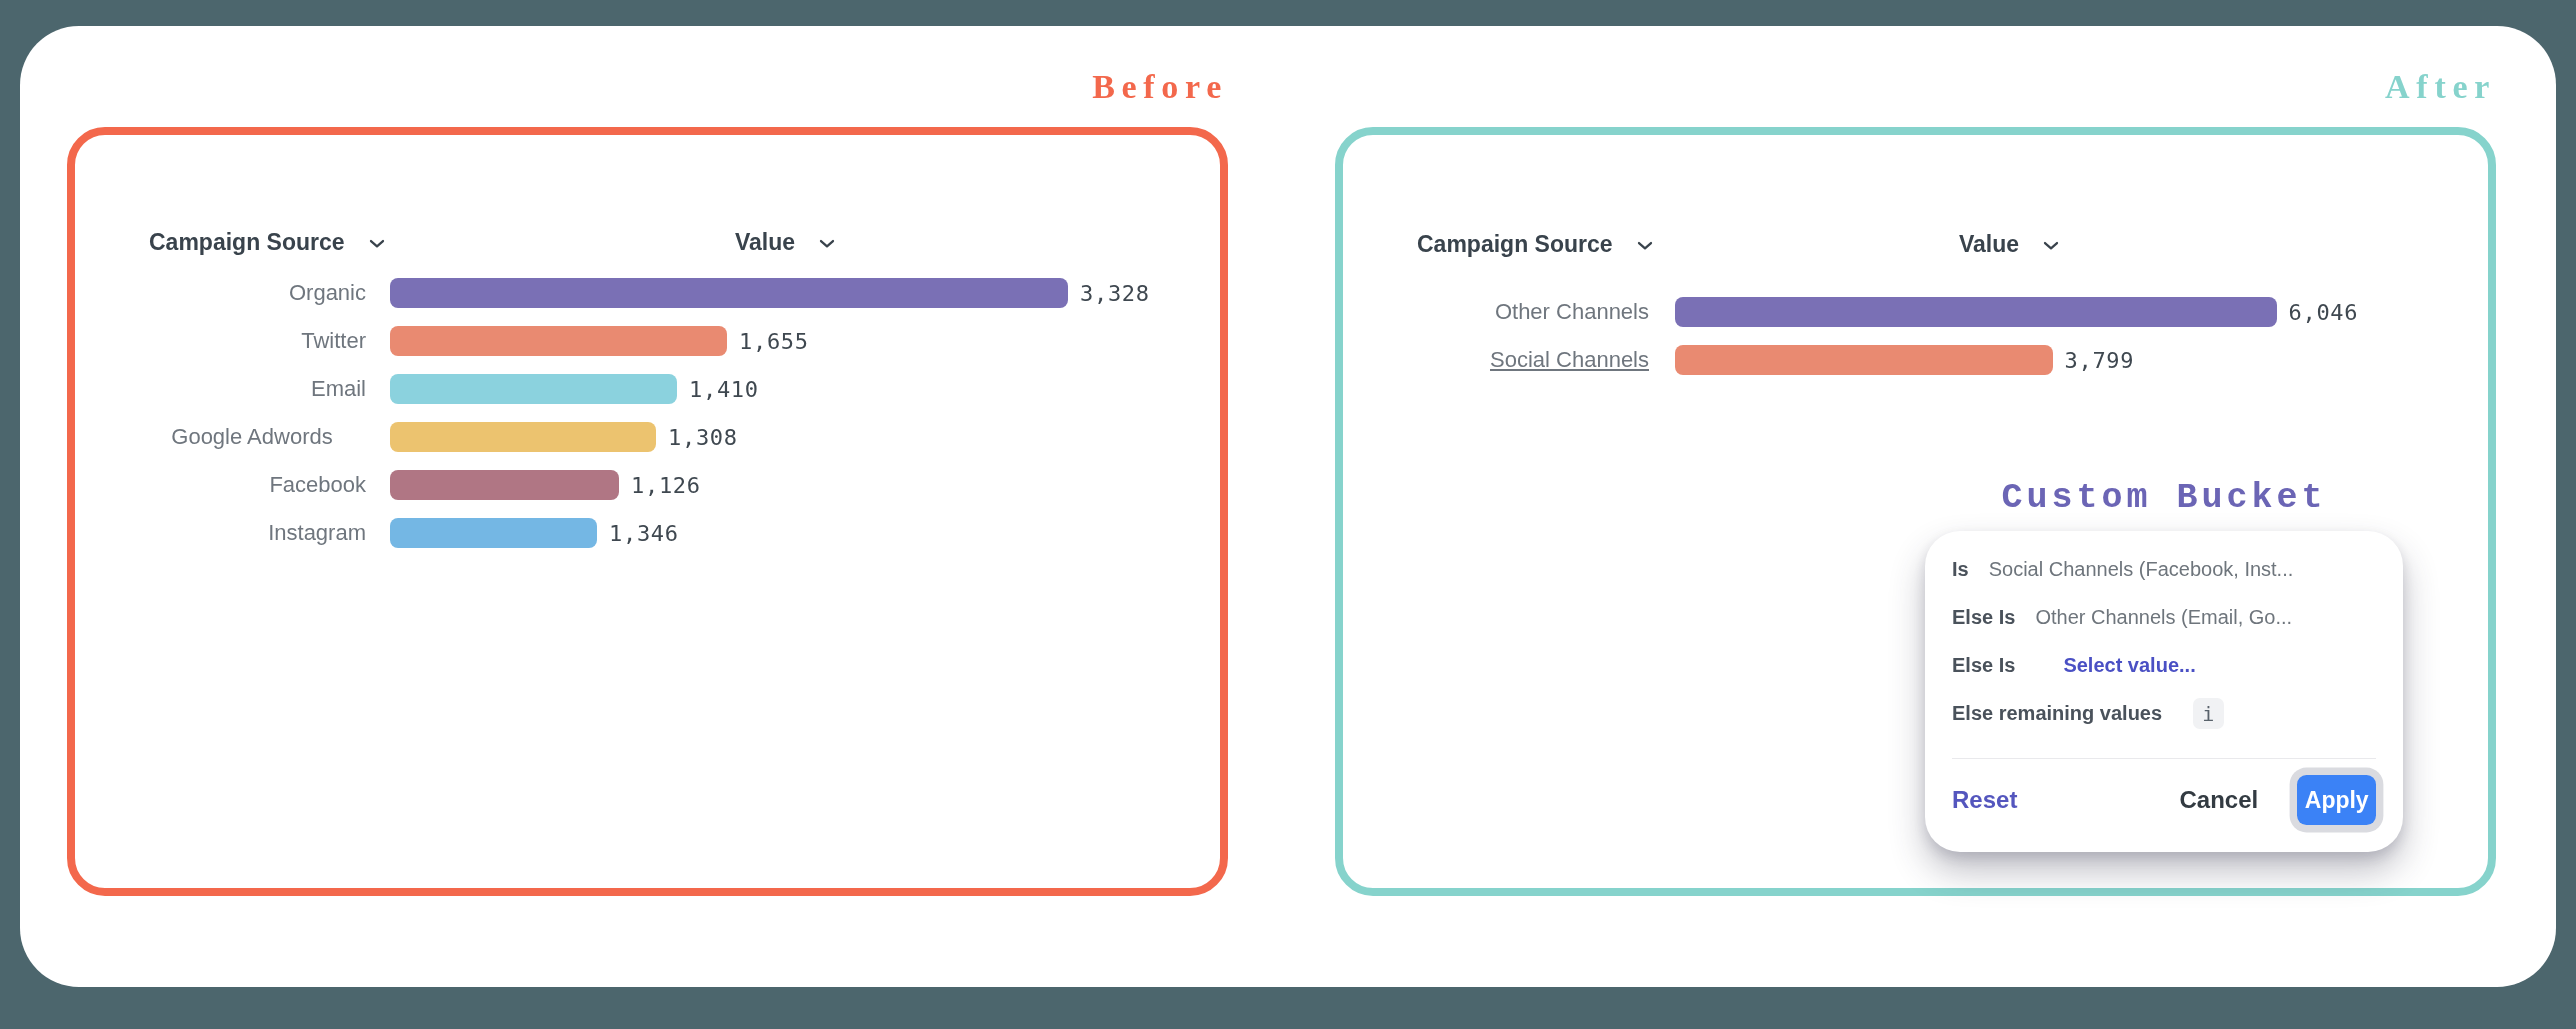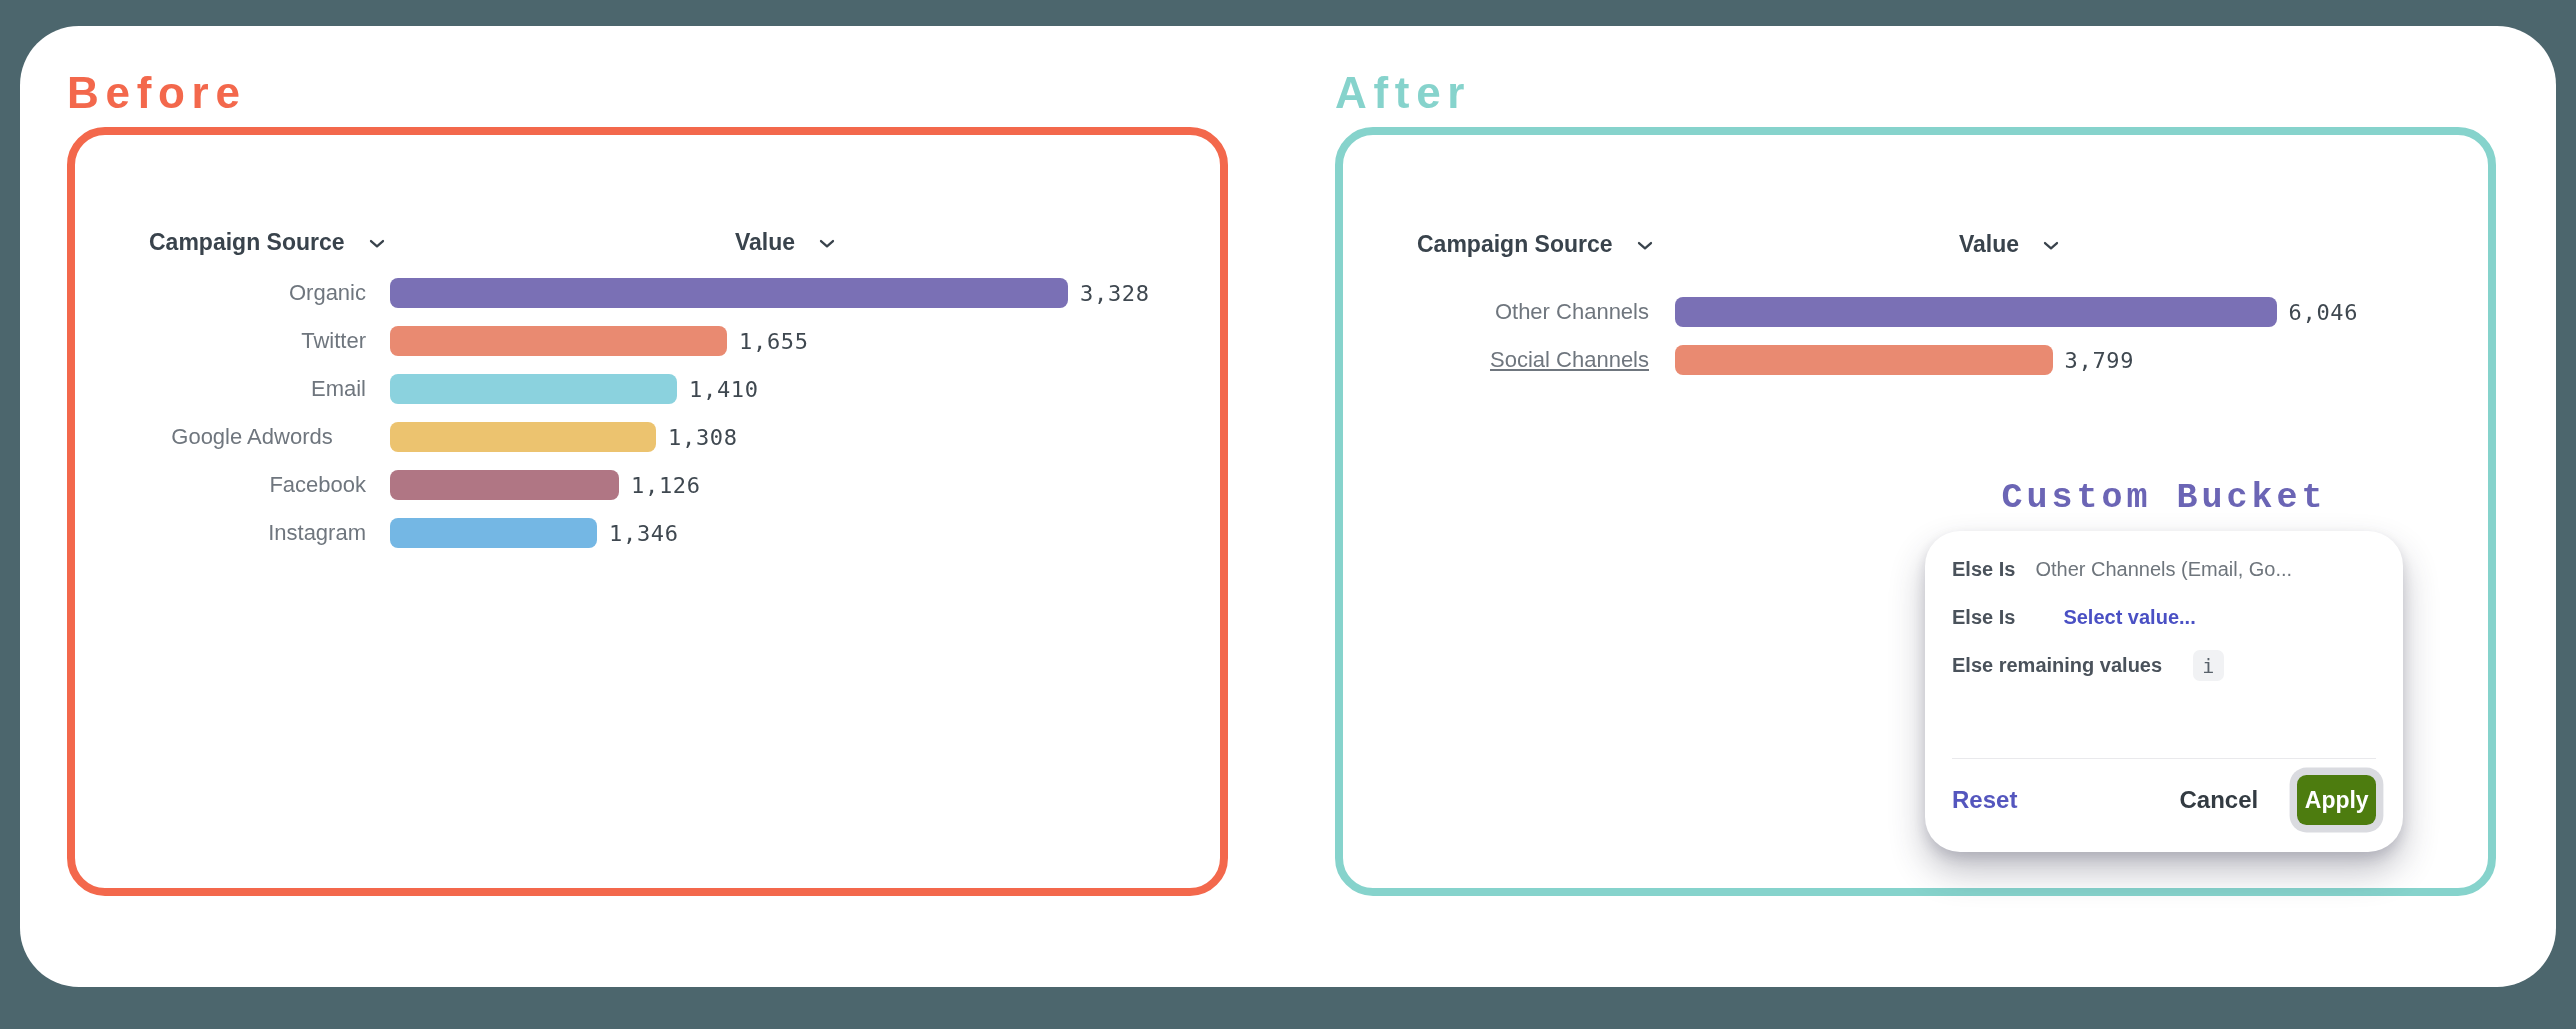--- a/index.html
+++ b/index.html
@@ -18,23 +18,23 @@
   
   .panel {
     position: absolute; top: 127px;
     width: 1161px; height: 769px;
     border-radius: 38px; background: #fff;
   }
   .panel.before { left: 67px; border: 8px solid #F3684C; }
   .panel.after  { left: 1335px; border: 8px solid #86D3CC; }
   .panel-title {
     position: absolute; top: 68px; width: 1161px;
-    text-align: left;
-    font-family: Liberation Sans, sans-serif;
-    font-weight: bold; font-size: 44px; letter-spacing: 6.7px;
+    text-align: right;
+    font-family: Liberation Serif, serif;
+    font-weight: bold; font-size: 34px; letter-spacing: 6.7px;
   }
   .panel-title.t-before { left: 67px;  color: #F3684C; }
   .panel-title.t-after  { left: 1335px; color: #86D3CC; }
 
   
   .col-header {
     position: absolute; display: flex; align-items: center; gap: 24px;
     font-size: 23px; font-weight: 700; color: #39434C; cursor: pointer;
   }
   .col-header .chev { margin-top: 2.7px; }
@@ -91,21 +91,21 @@
   }
   .dialog-footer {
     position: absolute; left: 27px; right: 17.4px; top: 239px; height: 60px;
     display: flex; align-items: center;
   }
   .btn-reset { color: #5456BE; font-size: 24px; font-weight: 700; cursor: pointer; }
   .footer-spacer { flex: 1; }
   .btn-cancel { color: #333B42; font-size: 24px; font-weight: 600; cursor: pointer; margin-right: 39px; text-align: right; }
   .btn-apply {
     width: 79px; height: 50px; border-radius: 9.4px;
-    background: #4d7c0f; color: #fff;
+    background: #3b82f6; color: #fff;
     font-size: 23px; font-weight: 600;
     display: flex; align-items: center; justify-content: center;
     box-shadow: 0 0 0 7.4px #DADBE0; cursor: pointer;
     margin-right: 9.4px; border: none;
     font-family: "Liberation Sans", sans-serif;
   }
 </style>
 </head>
 <body>
 
@@ -183,20 +183,24 @@
     <div class="row">
       <span class="row-label" style="width: 232px; text-decoration: underline;">Social Channels</span>
       <div class="bar" style="margin-left: 25.5px; width: 378px; background: rgb(233, 138, 113);"></div>
       <span class="bar-value">3,799</span>
     </div>
   </div>
 
 <div class="bucket-title">Custom Bucket</div>
 <div class="dialog">
   <div class="dialog-rows" id="dialog-rows">
+      <div class="drow">
+        <span class="drow-label">Is</span>
+        <span class="drow-value">Social Channels (Facebook, Inst...</span>
+      </div>
       <div class="drow">
         <span class="drow-label">Else Is</span>
         <span class="drow-value">Other Channels (Email, Go...</span>
       </div>
       <div class="drow">
         <span class="drow-label">Else Is</span>
         <span class="drow-value link">Select value...</span>
       </div>
       <div class="drow">
         <span class="drow-label">Else remaining values</span>

